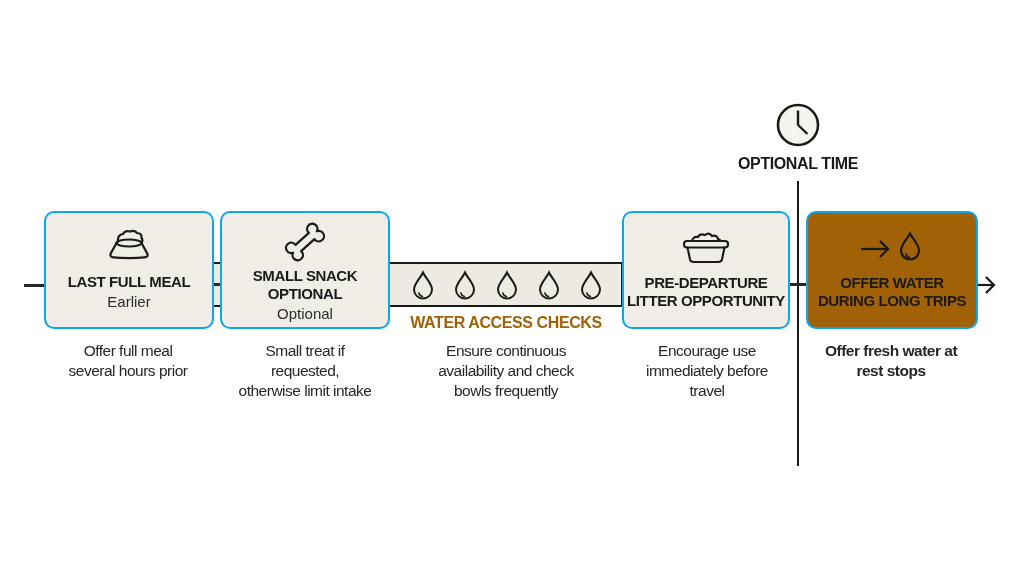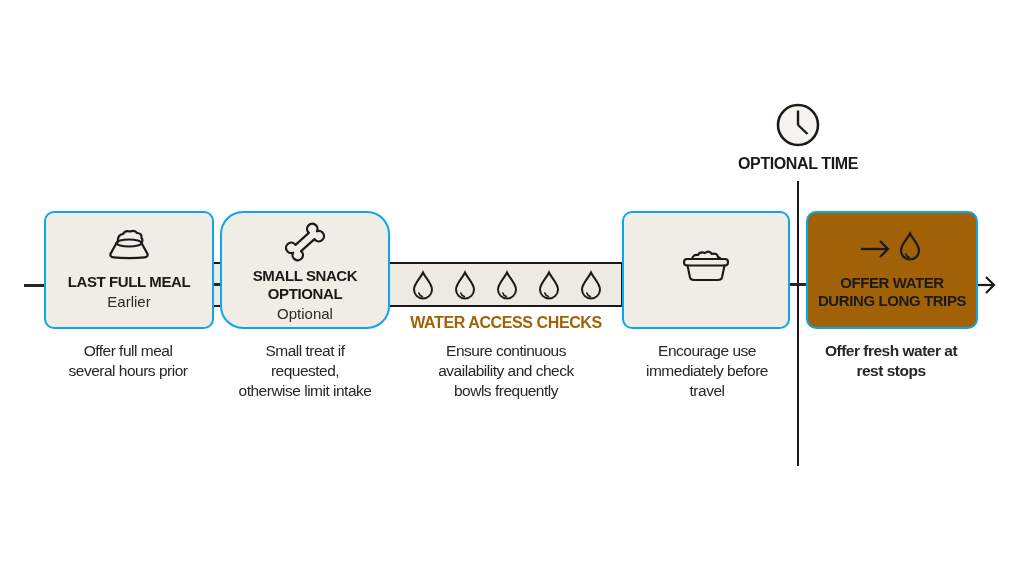--- a/index.html
+++ b/index.html
@@ -28,21 +28,21 @@
   .band svg{position:absolute;top:6px;}
   .d1{left:198px;} .d2{left:240px;} .d3{left:282px;} .d4{left:324px;} .d5{left:366px;}
   
   .step{
     position:absolute;top:211px;height:118px;box-sizing:border-box;
     background:#f0ede6;border:2px solid #0ea5e9;border-radius:10px;
     display:flex;flex-direction:column;align-items:center;justify-content:center;
     z-index:3;
   }
   .b1{left:44px;width:170px;}
-  .b2{left:220px;width:170px;border-radius:23px;}
+  .b2{left:220px;width:170px;}
   .b3{left:622px;width:168px;}
   .b4{left:806px;width:172px;background:#a16207;}
   .step .icon{margin-bottom:6px;flex:none;}
   .b2 .icon{margin-bottom:1px;}
   .step-title{
     font-weight:700;font-size:15px;line-height:18px;letter-spacing:-0.4px;
     color:#1a1a1a;text-align:center;white-space:pre-line;
   }
   .step-sub{
     font-size:15px;line-height:19px;color:#2b2b2b;text-align:center;margin-top:1px;
@@ -123,20 +123,22 @@
 OPTIONAL</div>
     <div class="step-sub">Optional</div>
   </div>
 
   <div class="step b3">
     <svg class="icon" width="64" height="38" viewBox="0 0 64 38">
       <path d="M18,11 Q19,6 24,7 Q26,3 31,5 Q35,2 38,6 Q43,4.5 44,9 Q46.5,9.5 46,11" fill="none" stroke="#1a1a1a" stroke-width="2.1" stroke-linecap="round"></path>
       <rect x="10" y="11" width="44" height="6.5" rx="3" fill="none" stroke="#1a1a1a" stroke-width="2.1"></rect>
       <path d="M13.5,17.5 L16,29.5 Q16.6,32 20,32 L44,32 Q47.4,32 48,29.5 L50.5,17.5" fill="none" stroke="#1a1a1a" stroke-width="2.1" stroke-linecap="round"></path>
     </svg>
+    <div class="step-title">PRE-DEPARTURE
+LITTER OPPORTUNITY</div>
   </div>
 
   <div class="step b4">
     <svg class="icon" width="68" height="38" viewBox="0 0 68 38">
       <line x1="3" y1="19" x2="30" y2="19" stroke="#1a1a1a" stroke-width="2.3"></line>
       <polyline points="22,11 30,19 22,27" fill="none" stroke="#1a1a1a" stroke-width="2.3"></polyline>
       <path d="M52,3.5 C54.6,9 61,14.5 61,20.5 A9,9 0 1 1 43,20.5 C43,14.5 49.4,9 52,3.5 Z" fill="none" stroke="#1a1a1a" stroke-width="2.2"></path>
       <path d="M47.8,24 A5.2,5.2 0 0 0 51.4,27.6" fill="none" stroke="#1a1a1a" stroke-width="1.7" stroke-linecap="round"></path>
     </svg>
     <div class="step-title">OFFER WATER

